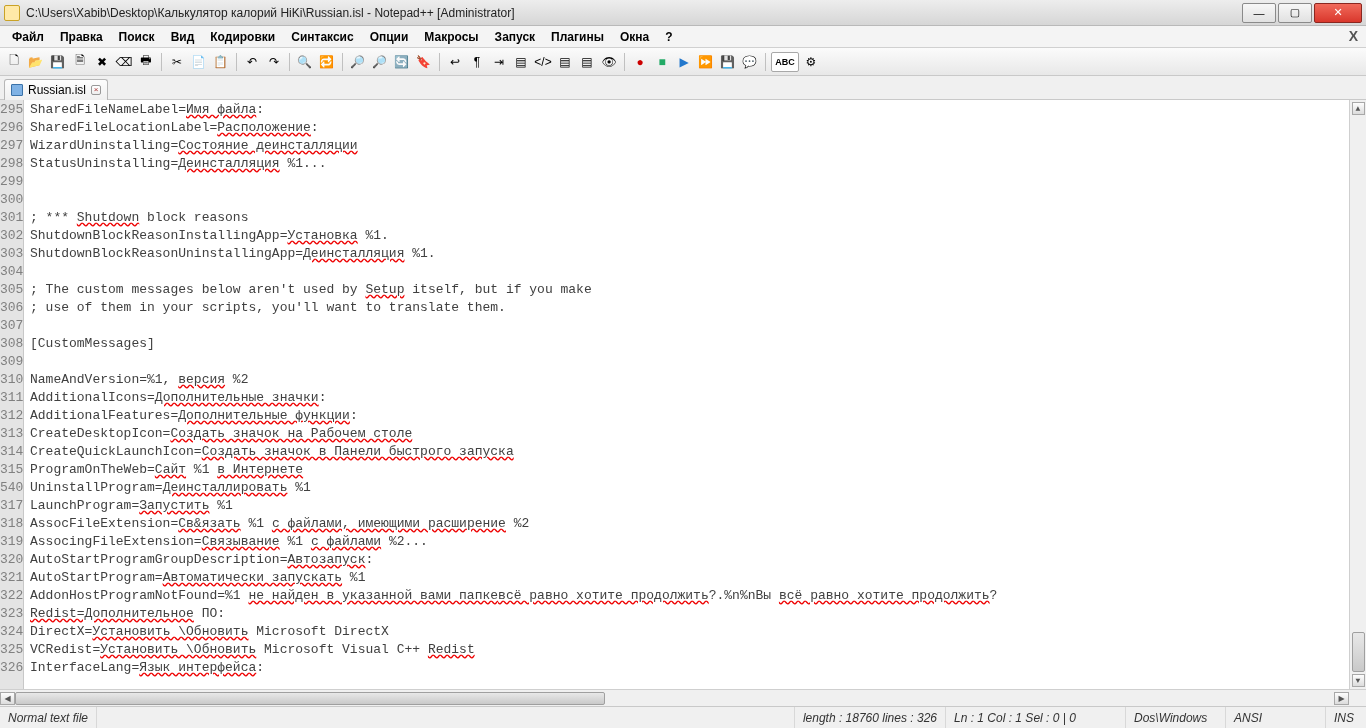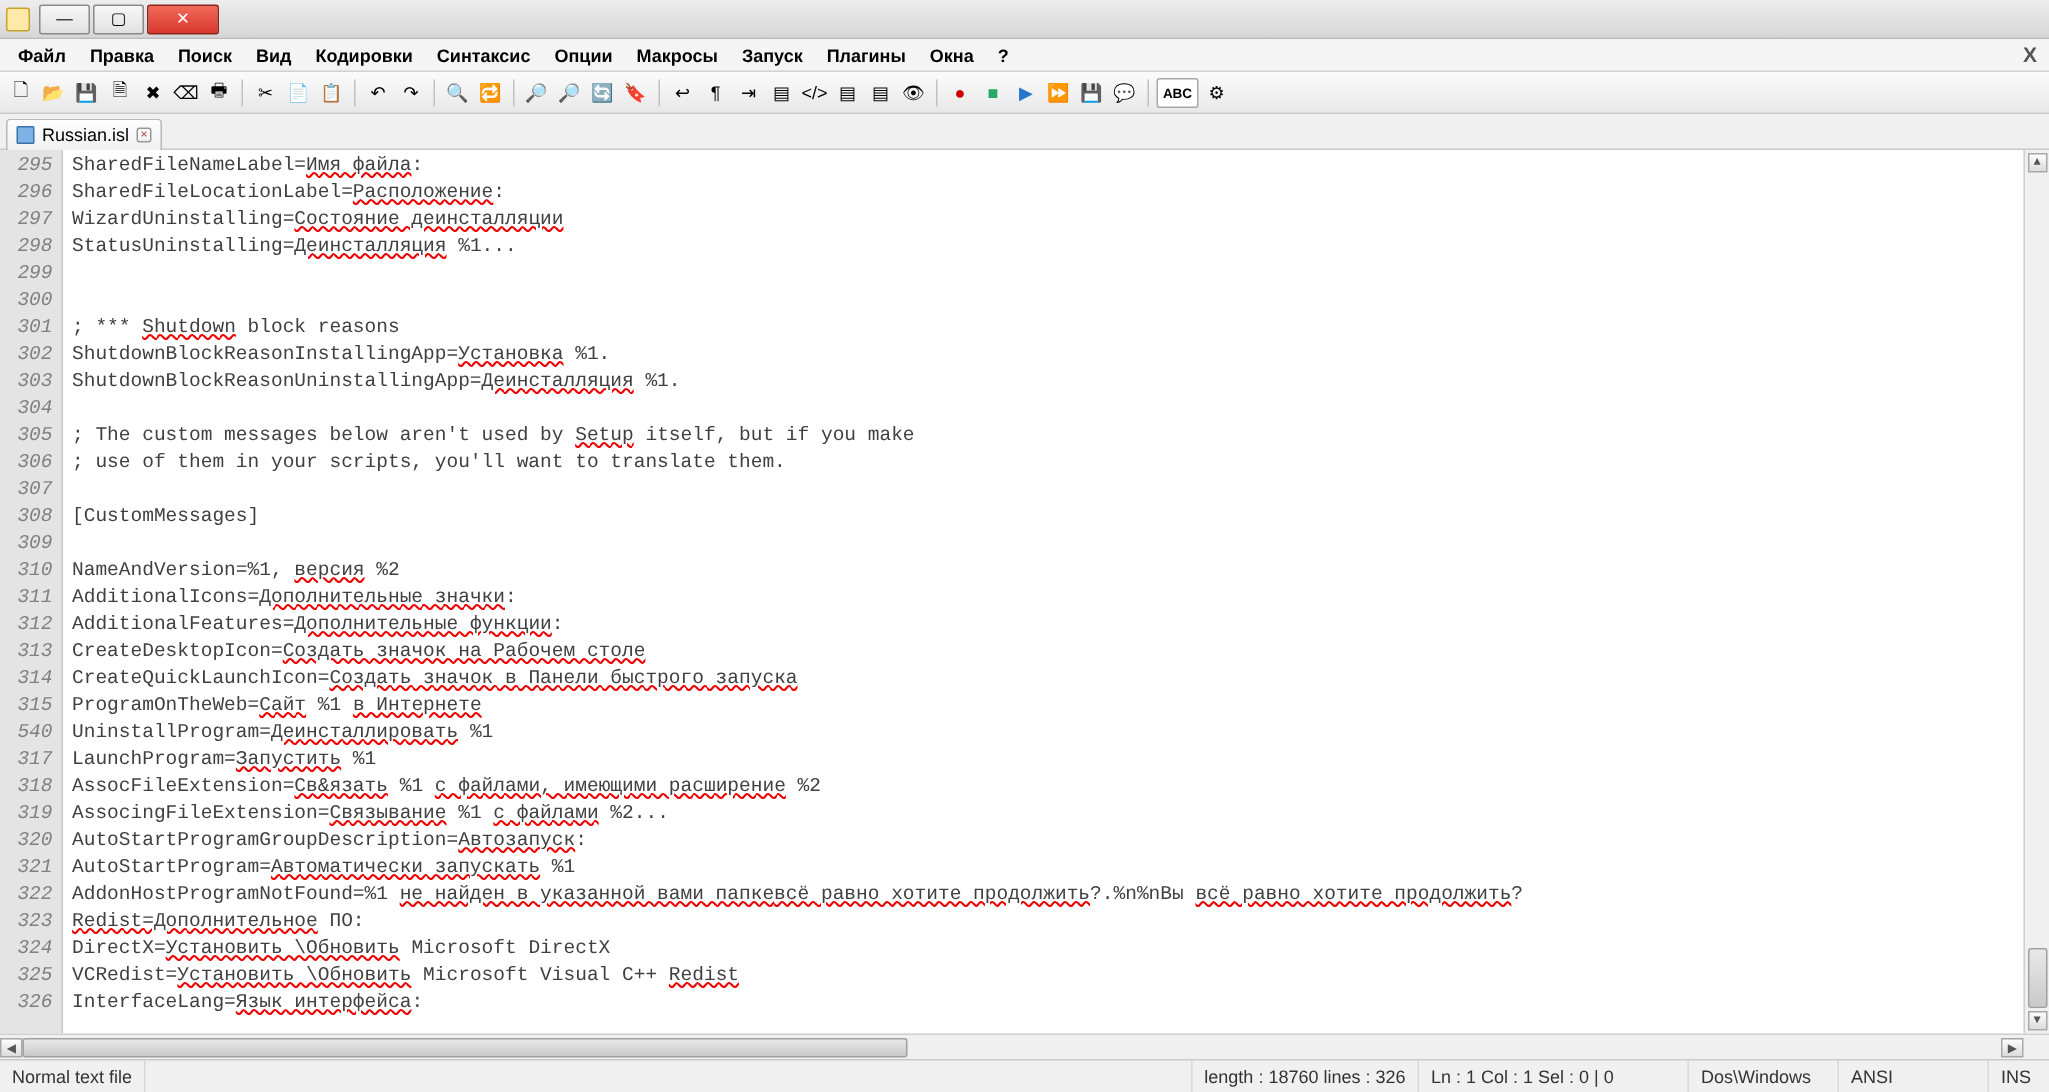--- a/index.html
+++ b/index.html
@@ -84,28 +84,26 @@
 .editor-wrap { flex:1; display:flex; flex-direction:column; background:#fff; }
 .editor {
   flex:1;
   display:flex;
   overflow:hidden;
   font-family: "Courier New", monospace;
   font-size: 13px;
   line-height: 18px;
 }
 .gutter {
-  width: 42px;
+  width: 24px;
   background:#e4e4e4;
   color:#808080;
-  text-align:right;
   padding: 1px 6px 0 0;
   border-right:1px solid #c8c8c8;
   user-select:none;
-  font-style:italic;
 }
 .gutter div { height:18px; }
 .code {
   flex:1;
   padding: 1px 0 0 6px;
   color:#404040;
   overflow:auto;
   white-space:pre;
   position:relative;
 }
@@ -130,29 +128,30 @@
 .hscroll .corner { width:17px; height:17px; }
 .statusbar {
   height: 22px;
   background: #F0F0F0;
   border-top:1px solid #c9c9c9;
   display:flex;
   align-items:center;
   font-size:12px;
   color:#333;
 }
-.statusbar .cell { padding:0 8px; height:100%; display:flex; align-items:center; border-right:1px solid #d8d8d8; }
+.statusbar .cell { padding:0 8px; height:100%; display:flex; align-items:center; border-right:1px solid #d8d8d8;font-style:italic; }
 .statusbar .cell:first-child { border-left:none; }
 .statusbar .spacer { flex:1; border-right:1px solid #d8d8d8; height:100%; }
 </style>
 </head>
 <body>
 
 <div class="titlebar">
   <div class="app-icon"></div>
+  <div class="title">C:\Users\Xabib\Desktop\Калькулятор калорий HiKi\Russian.isl - Notepad++ [Administrator]</div>
   <div class="win-controls">
     <div class="win-btn">—</div>
     <div class="win-btn">▢</div>
     <div class="win-btn close">✕</div>
   </div>
 </div>
 
 <div class="menubar">
   <div class="menu-item">Файл</div>
   <div class="menu-item">Правка</div>

